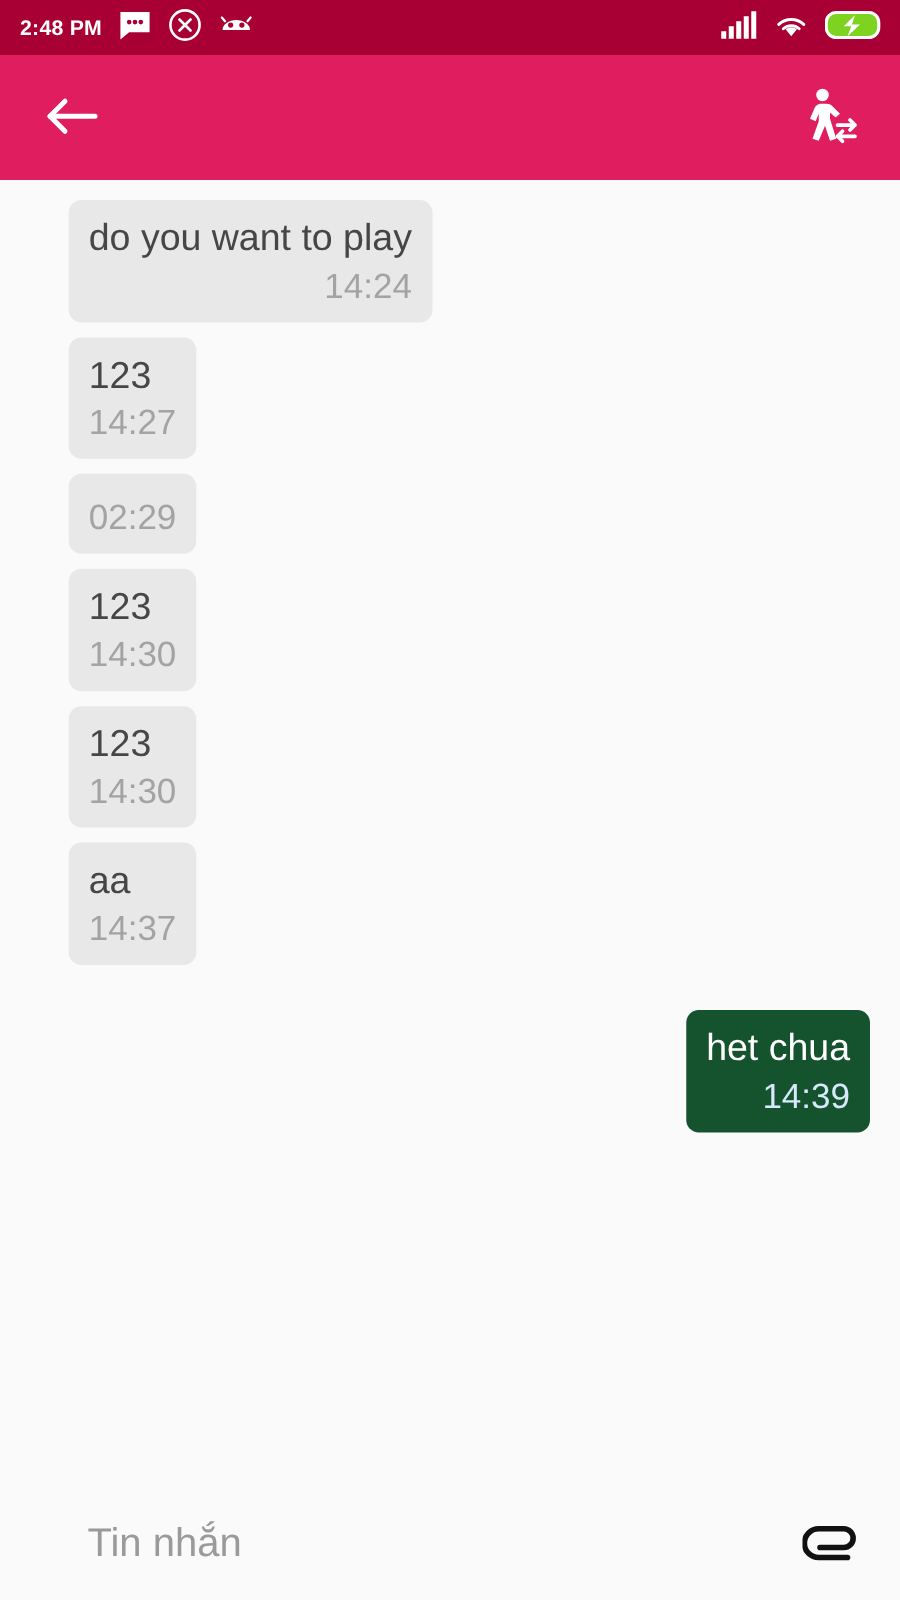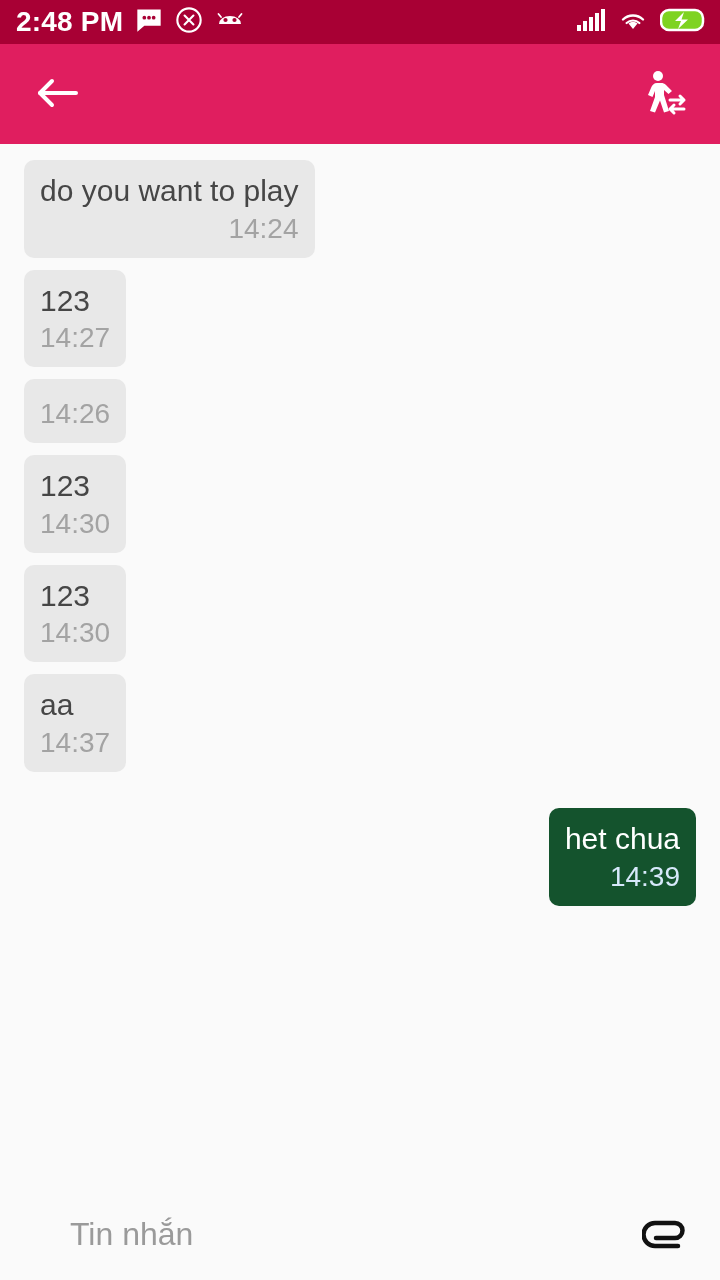--- a/index.html
+++ b/index.html
@@ -31,21 +31,21 @@
     justify-content: space-between;
     padding: 0 14px 0 16px;
     color: #ffffff;
   }
   .status-left {
     display: flex;
     align-items: center;
     gap: 12px;
   }
   .status-clock {
-    font-size: 28px;
+    font-size: 17px;
     font-weight: bold;
     letter-spacing: 0.2px;
     line-height: 1;
     white-space: nowrap;
   }
   .status-right {
     display: flex;
     align-items: center;
     gap: 12px;
   }
@@ -94,20 +94,21 @@
   .bubble {
     max-width: 76%;
     min-width: 96px;
     border-radius: 10px;
     padding: 14px 16px 12px 16px;
     display: flex;
     flex-direction: column;
   }
   .bubble.in {
     background: #e8e8e8;
+    margin-left: 31px;
   }
   .bubble.out {
     background: #14532d;
     margin-top: 24px;
   }
   .bubble-text {
     font-size: 30px;
     line-height: 1.12;
     color: #464646;
     word-wrap: break-word;
@@ -258,21 +259,21 @@
         </div>
       </div>
       <div class="msg-row in">
         <div class="bubble in narrow">
           <div class="bubble-text">123</div>
           <div class="bubble-time">14:27</div>
         </div>
       </div>
       <div class="msg-row in">
         <div class="bubble in">
-          <div class="bubble-time">14:26</div>
+          <div class="bubble-time">02:29</div>
         </div>
       </div>
       <div class="msg-row in">
         <div class="bubble in narrow">
           <div class="bubble-text">123</div>
           <div class="bubble-time">14:30</div>
         </div>
       </div>
       <div class="msg-row in">
         <div class="bubble in narrow">

